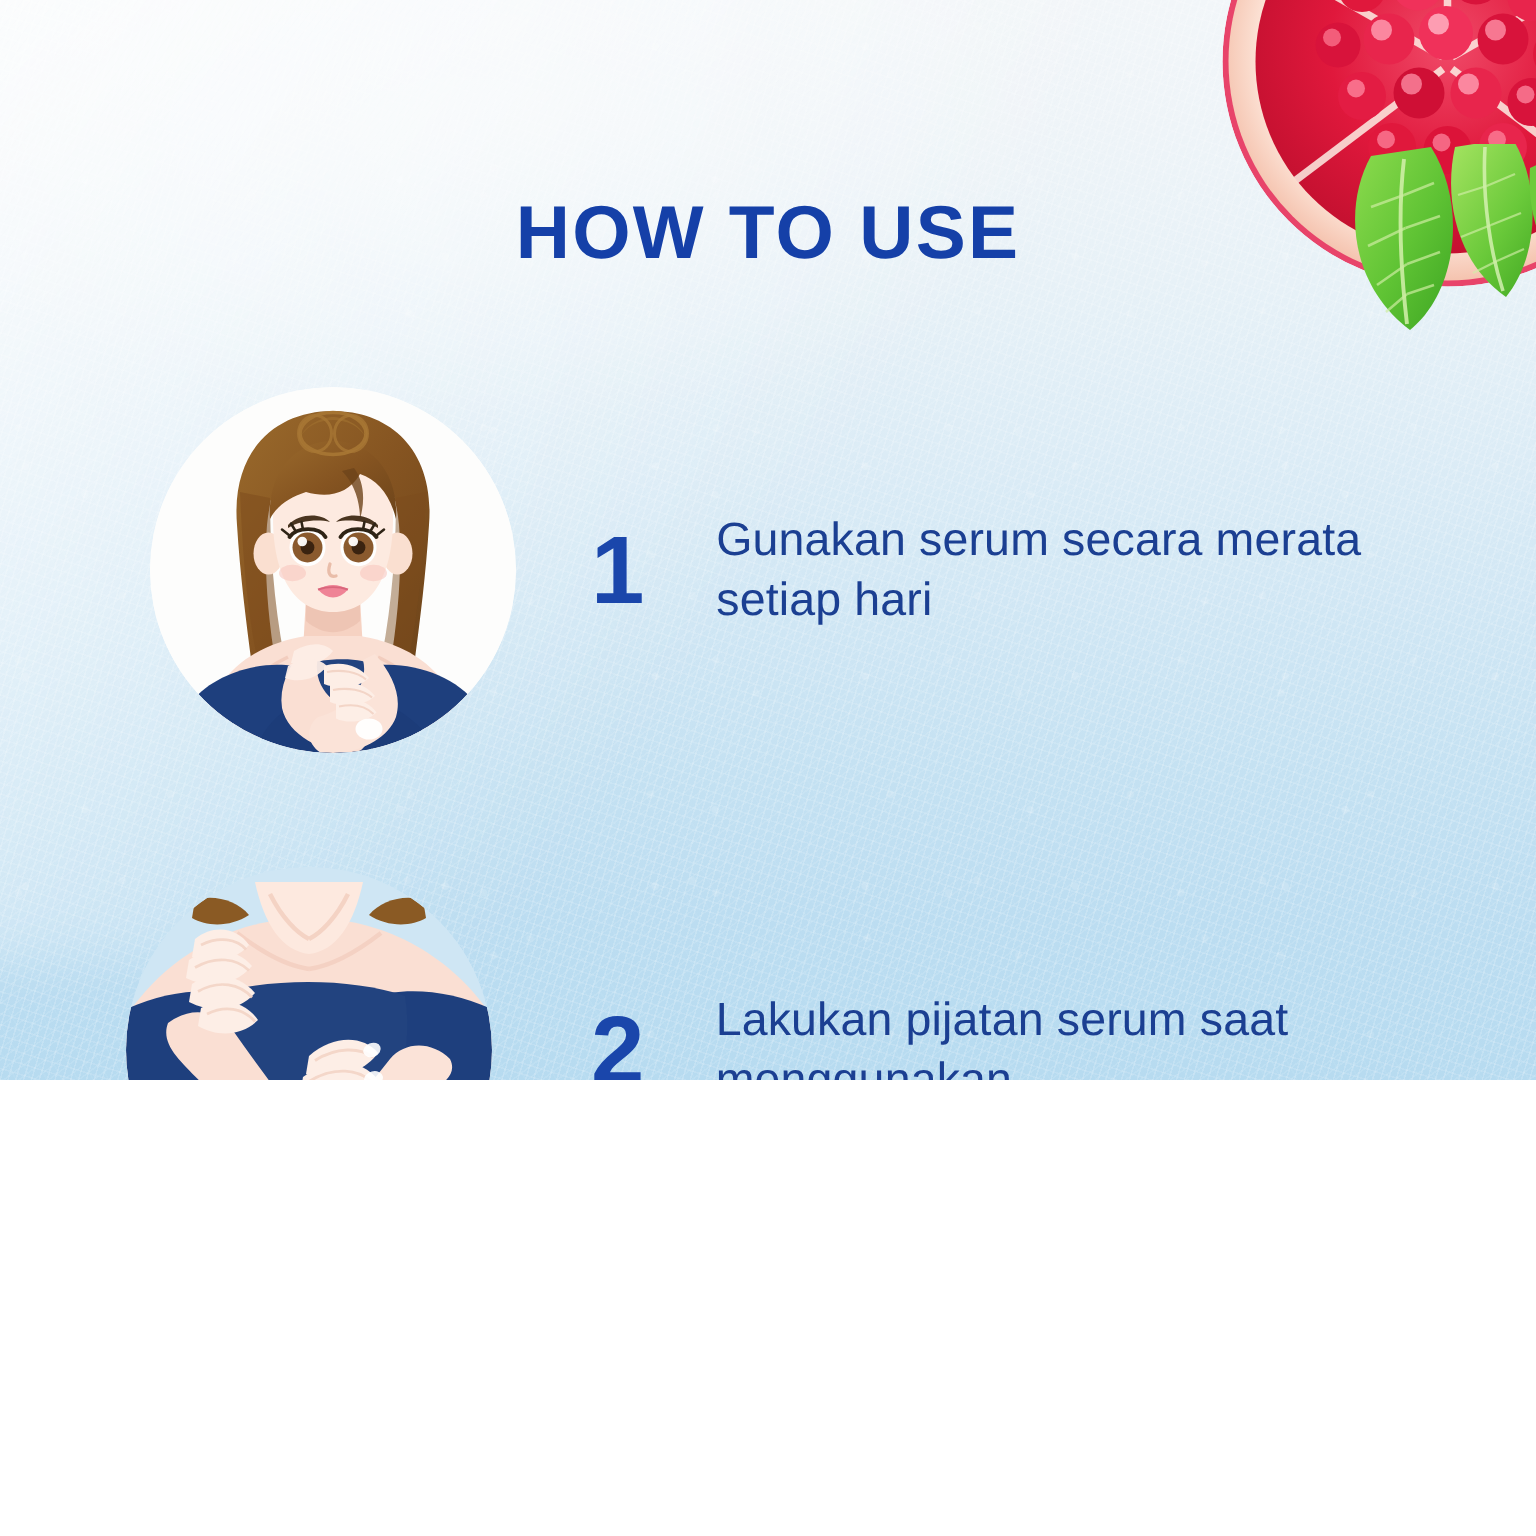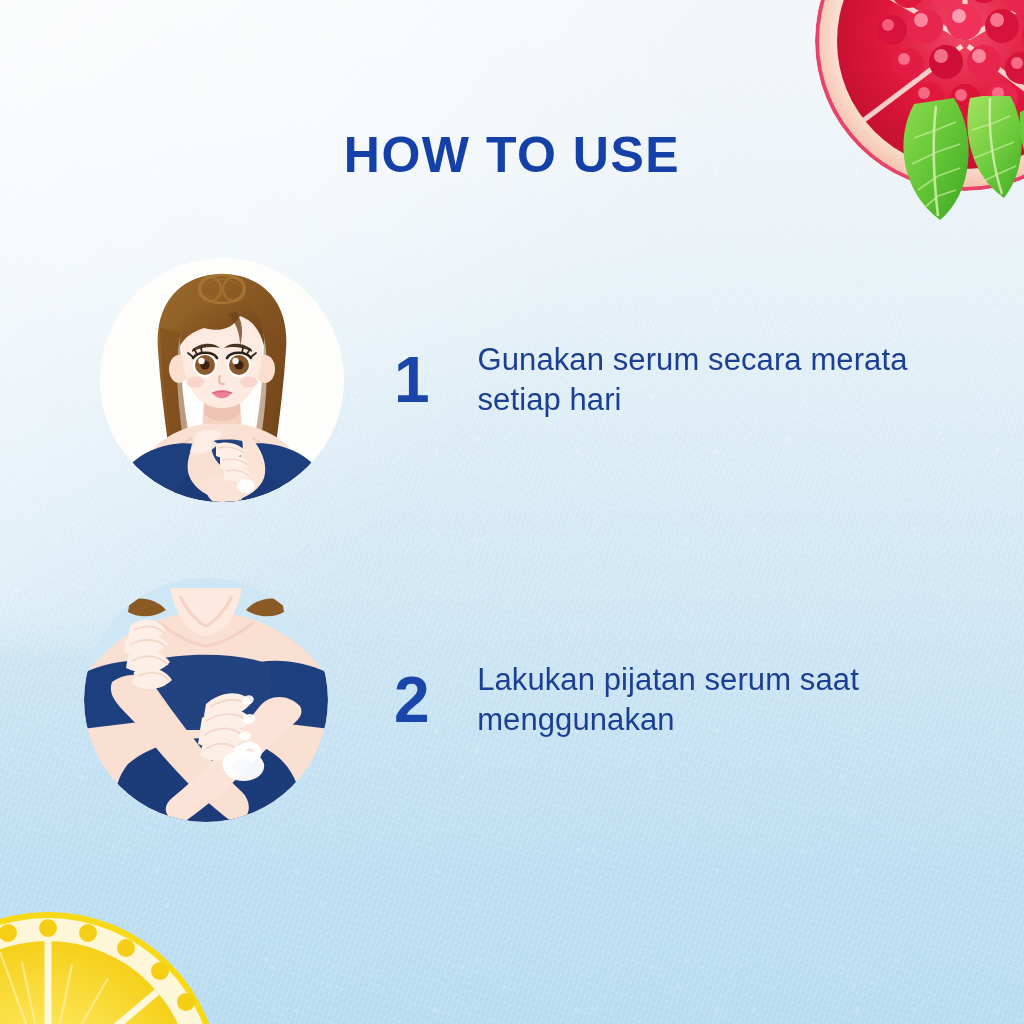--- a/index.html
+++ b/index.html
@@ -6,21 +6,21 @@
   * { margin:0; padding:0; box-sizing:border-box; }
 
   html, body {
     width:1024px; height:1024px;
     overflow:hidden;
     font-family:"Liberation Sans", sans-serif;
   }
 
   #canvas {
     position:relative;
-    width:1024px; height:1024px;
+    width:1024px; height:720px;
     overflow:hidden;
     background:
       linear-gradient(180deg,
         #f2f6f9 0%,
         #eef4f8 12%,
         #e7f1f7 26%,
         #dcecf6 42%,
         #cfe6f4 58%,
         #c4e1f2 72%,
         #bcddf1 85%,

